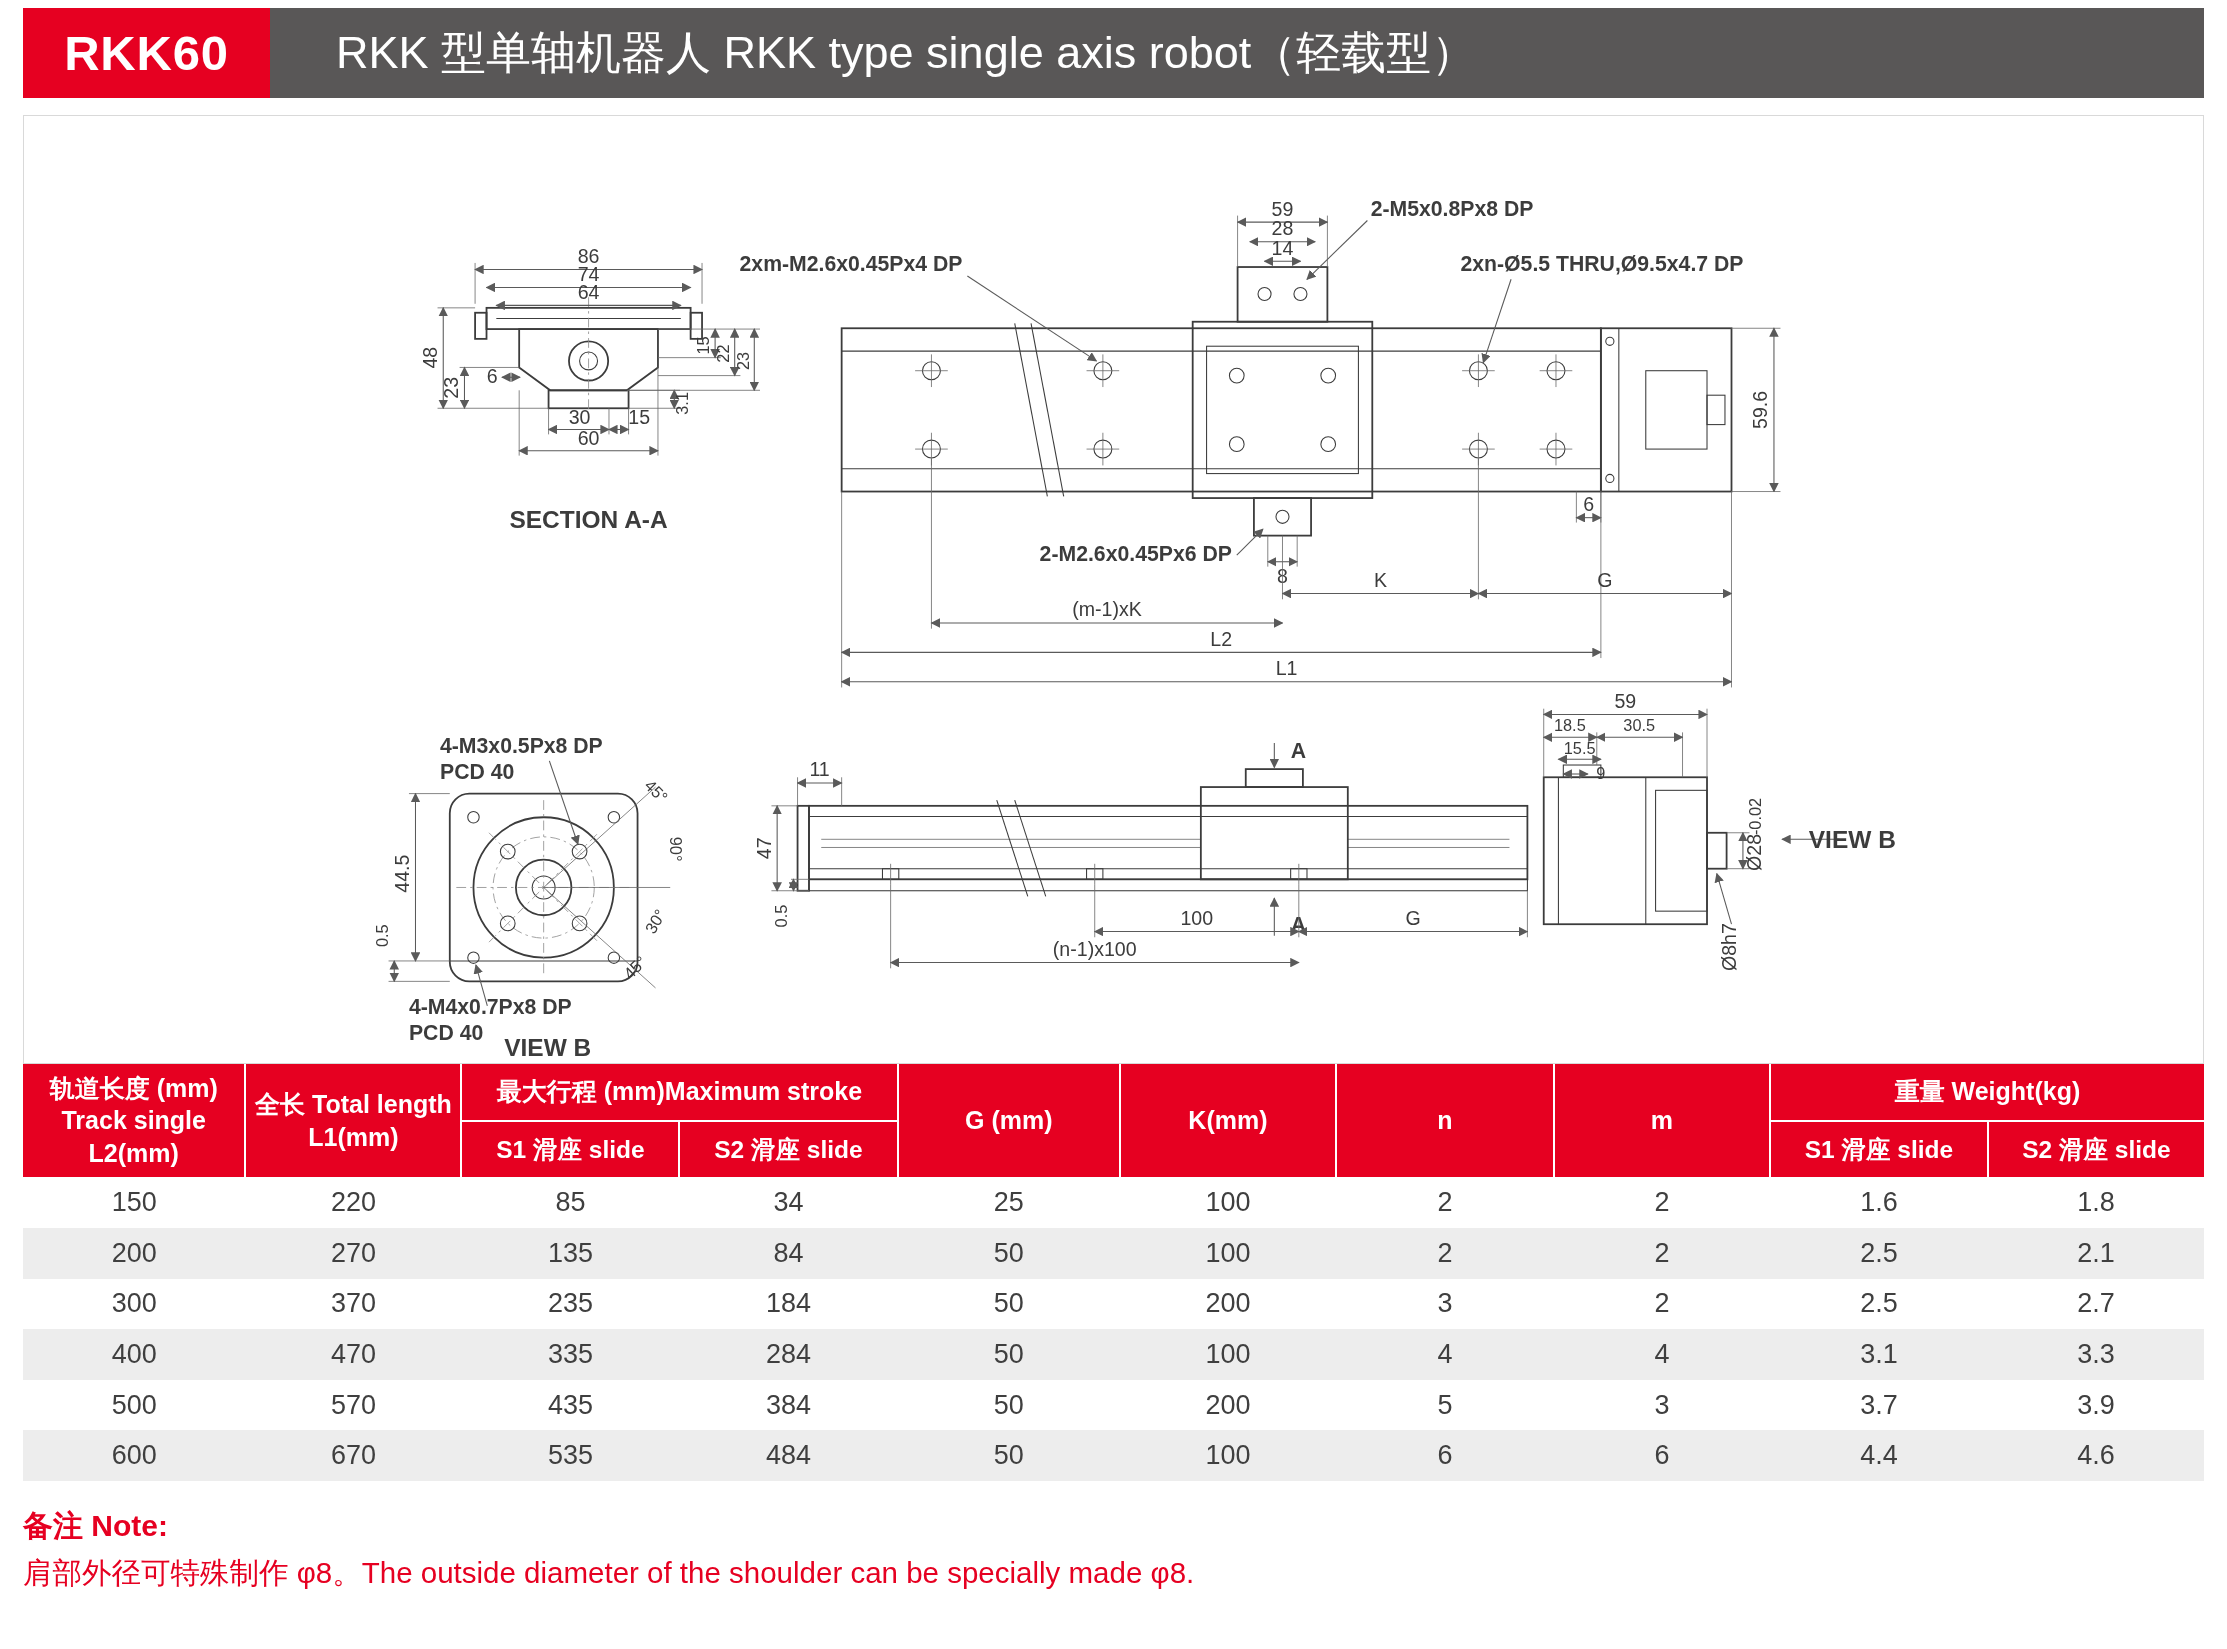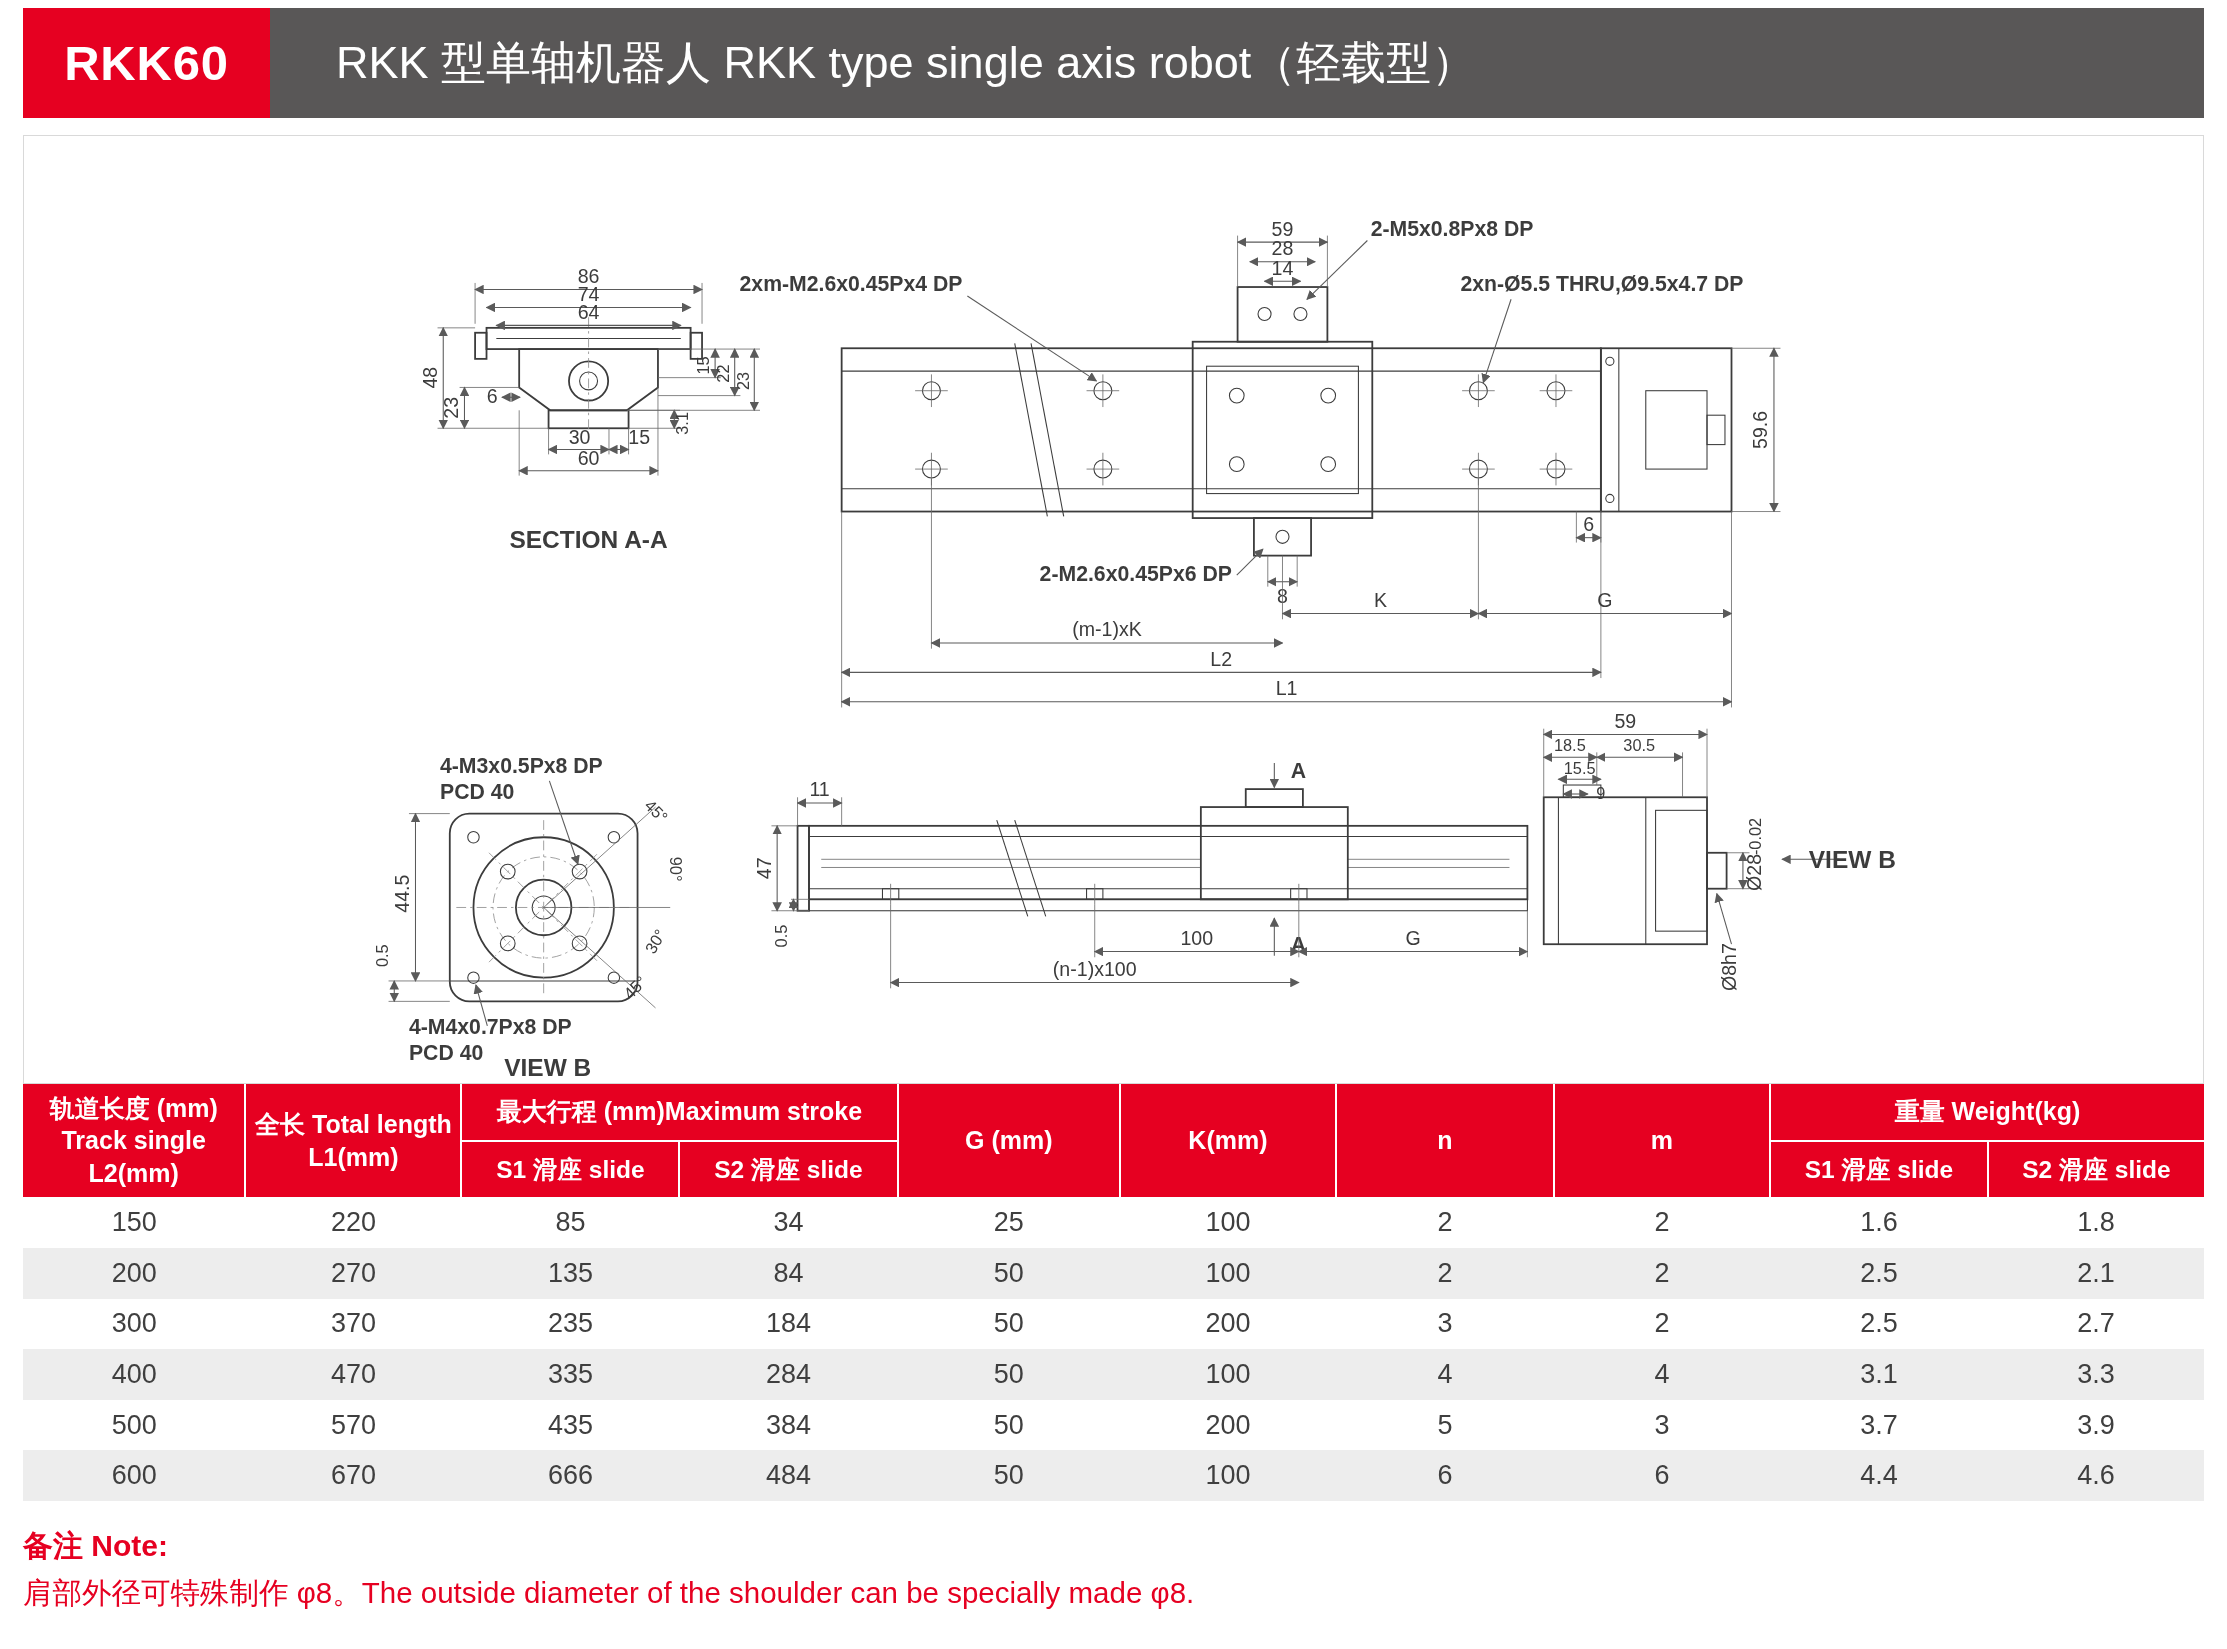--- a/index.html
+++ b/index.html
@@ -13,21 +13,21 @@
   html,body{background:#fff;}
   body{
     width:2227px;height:1650px;
     font-family:"Liberation Sans",sans-serif;
     color:var(--ink);
     overflow:hidden;
   }
   .page{padding:8.2px 23px 0 23px;}
 
   
-  .header{display:flex;height:110px;background:var(--header-gray);}
+  .header{display:flex;height:90px;background:var(--header-gray);}
   .model-badge{
     background:var(--accent-red);color:#fff;
     width:247px;display:flex;align-items:center;justify-content:center;
     font-size:49px;font-weight:bold;letter-spacing:0.8px;
   }
   .header-title{
     color:#fff;font-size:45px;font-weight:400;
     display:flex;align-items:center;padding-left:66px;white-space:nowrap;
   }
 
@@ -476,21 +476,21 @@
           <td>50</td>
           <td>200</td>
           <td>5</td>
           <td>3</td>
           <td>3.7</td>
           <td>3.9</td>
         </tr>
         <tr>
           <td>600</td>
           <td>670</td>
-          <td>666</td>
+          <td>535</td>
           <td>484</td>
           <td>50</td>
           <td>100</td>
           <td>6</td>
           <td>6</td>
           <td>4.4</td>
           <td>4.6</td>
         </tr>
       </tbody>
   </table>

